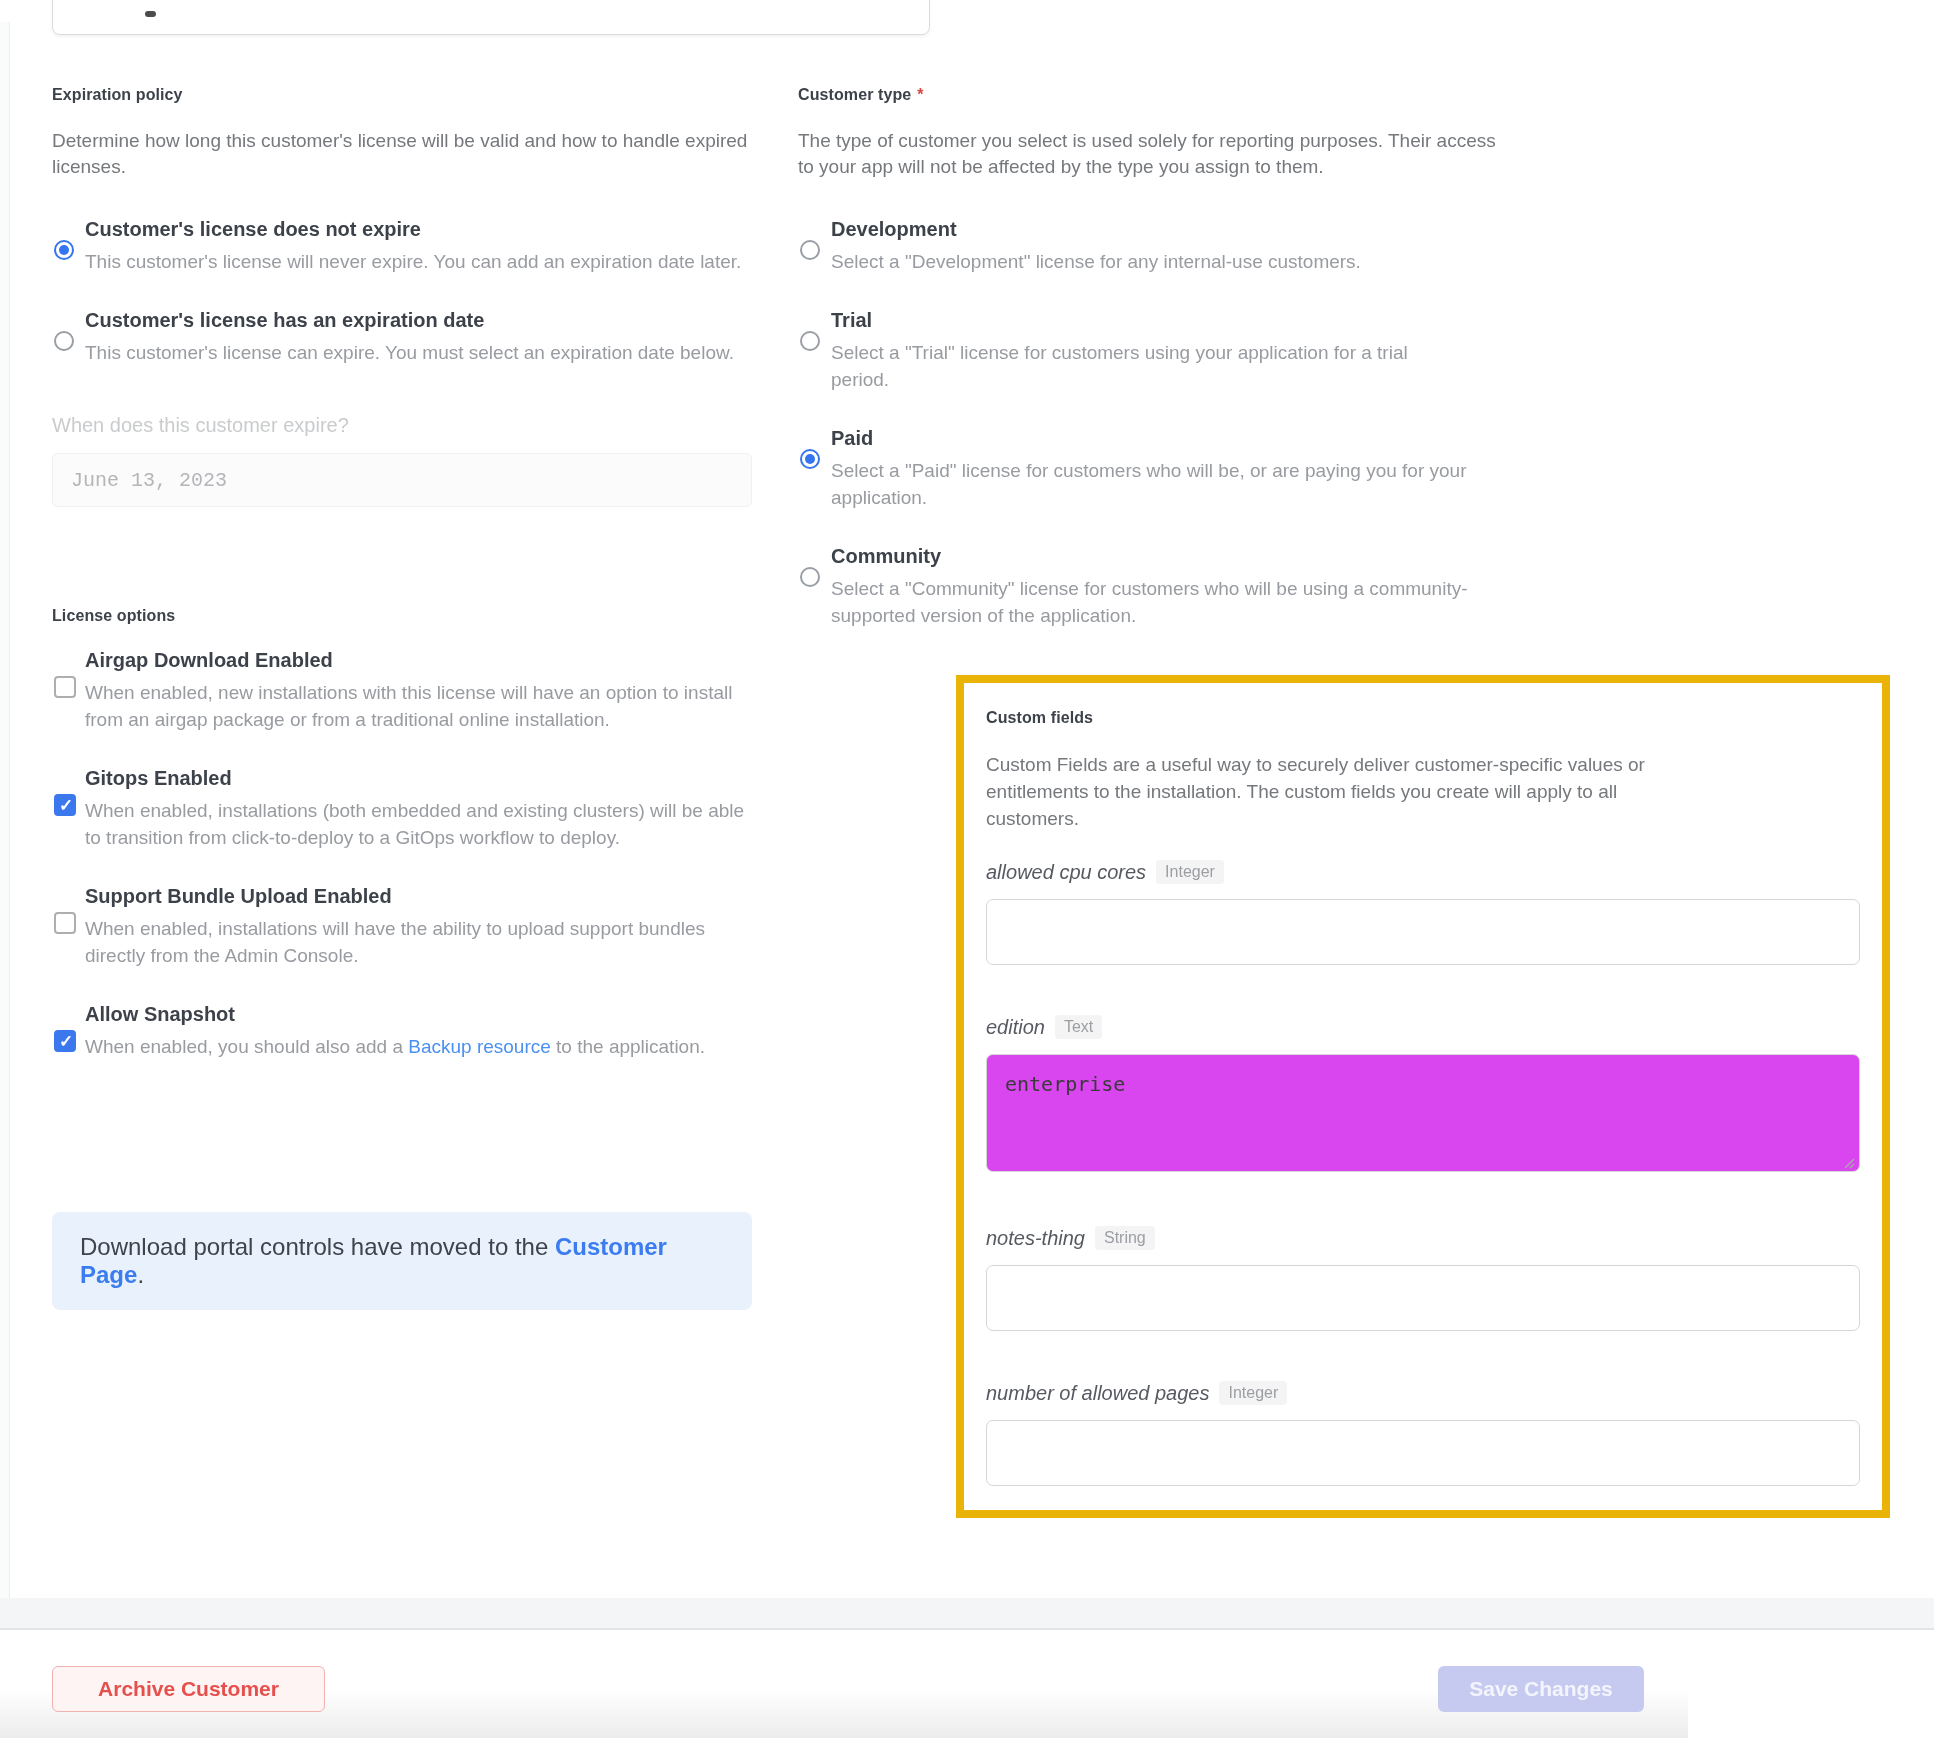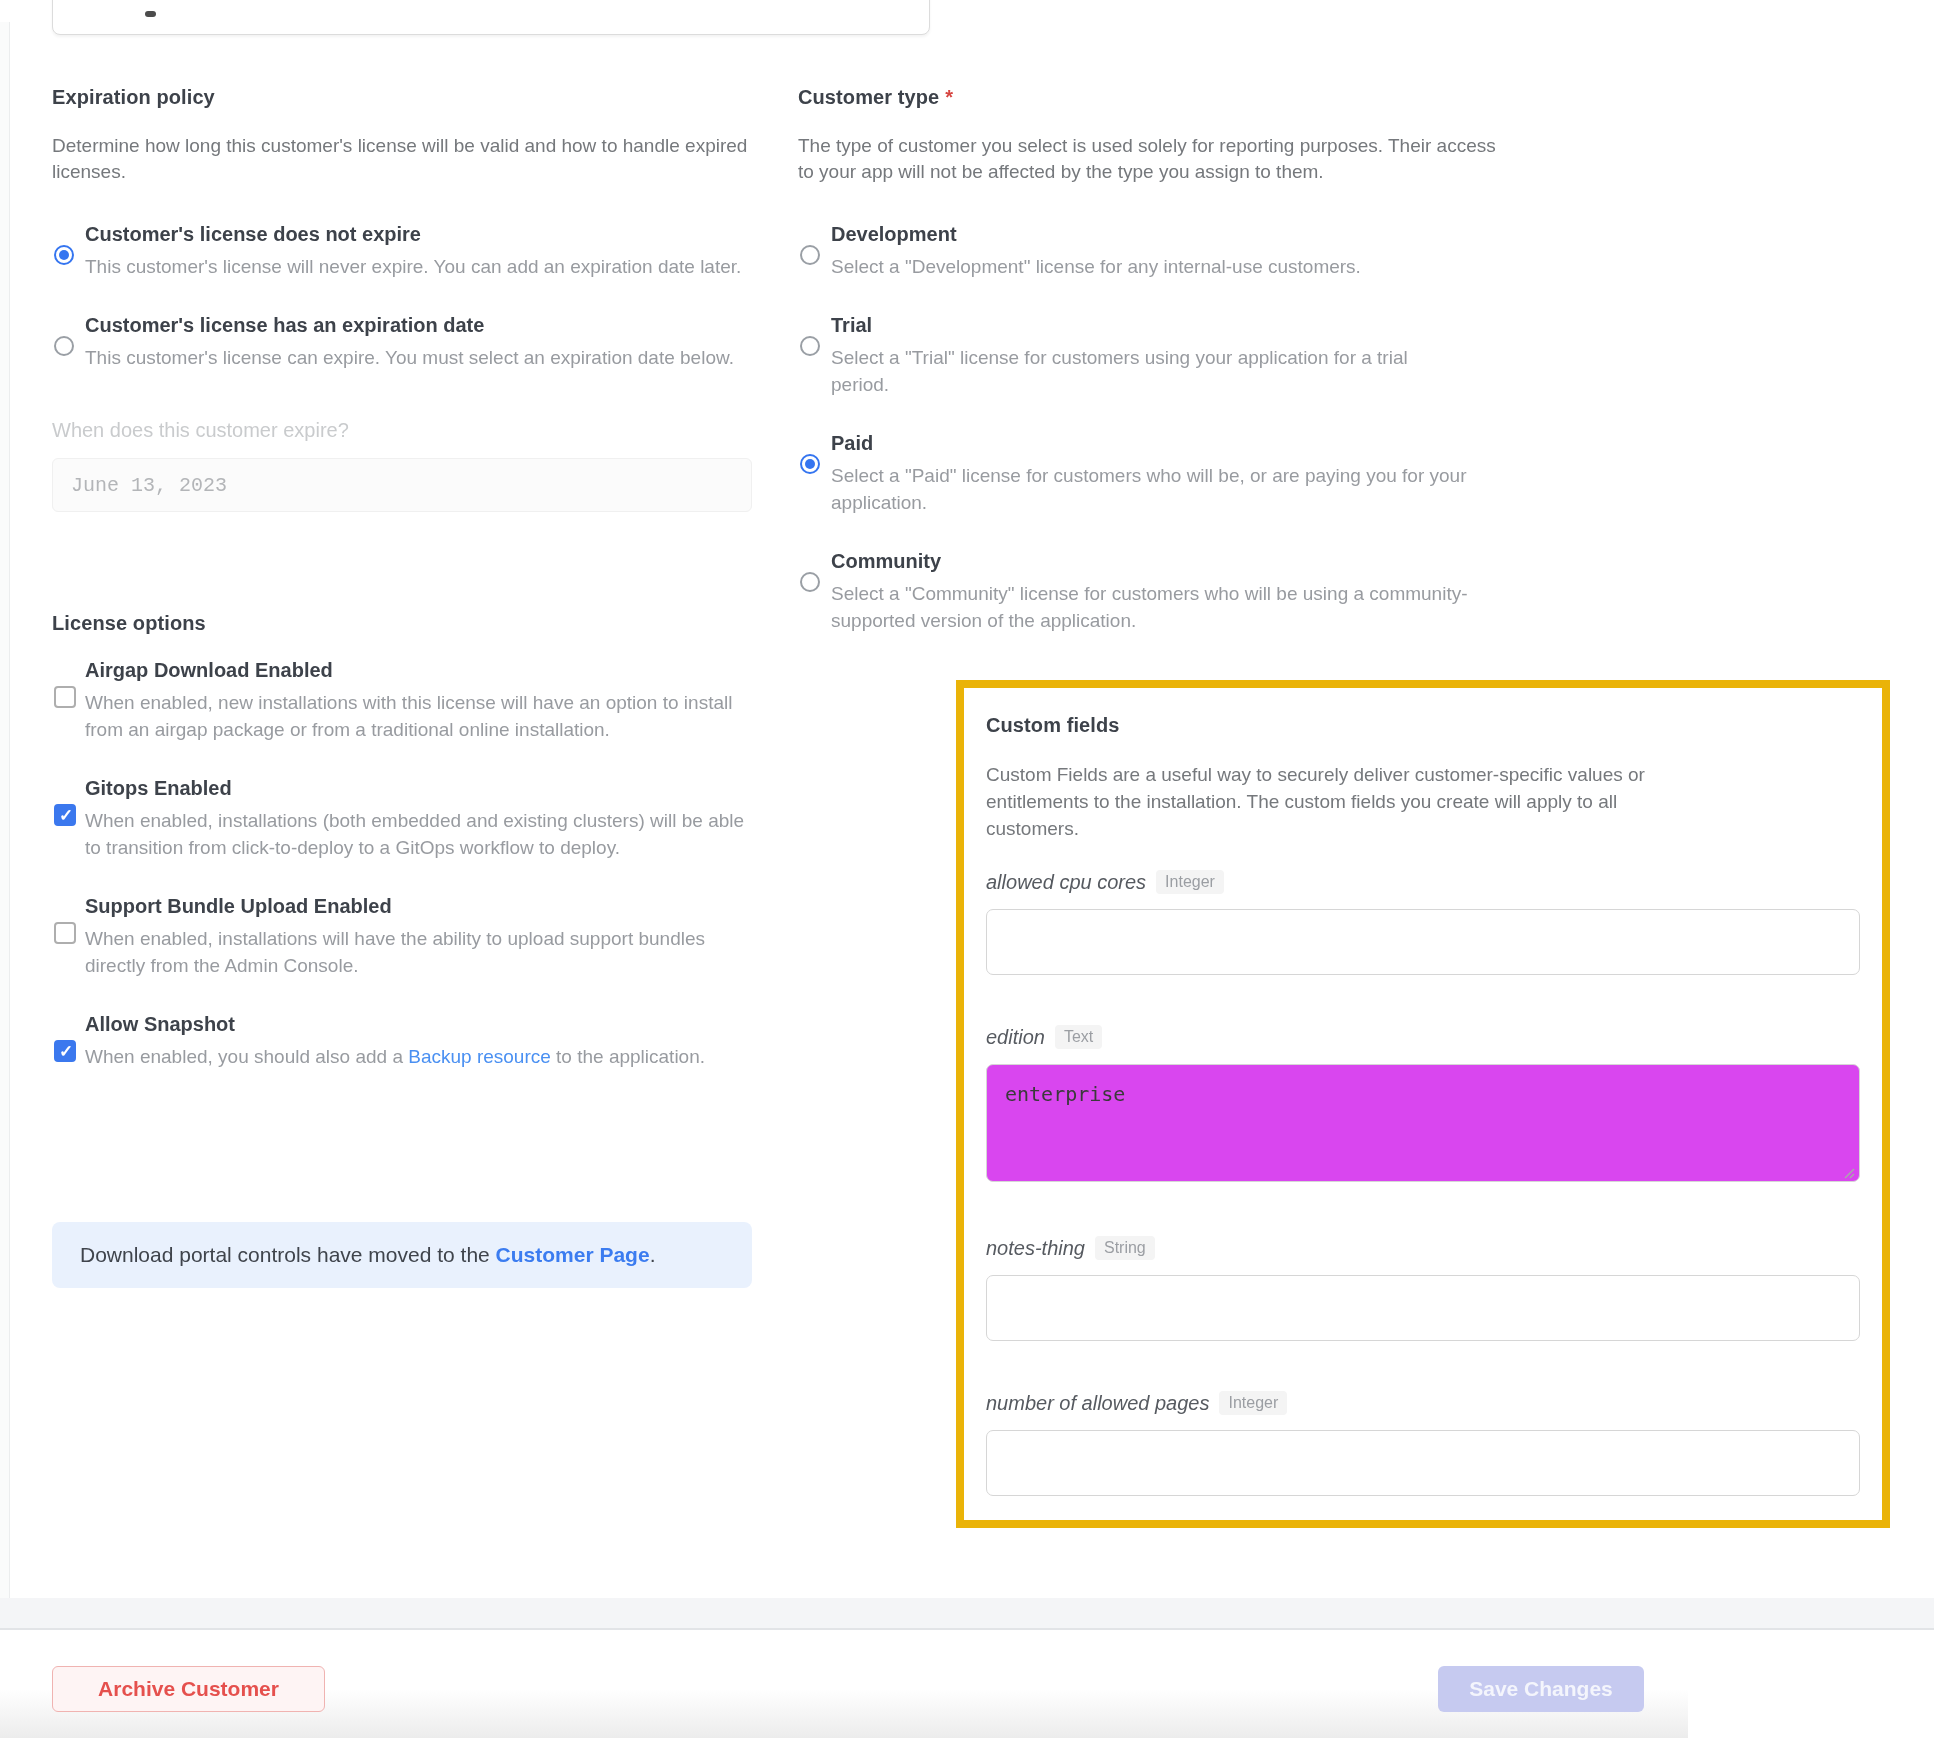--- a/index.html
+++ b/index.html
@@ -14,21 +14,21 @@
   
   .top-partial-input { position:absolute; left:52px; top:-22px; width:878px; height:57px;
                        border:1px solid #dcdcdc; border-radius:8px; background:#fff;
                        box-shadow:0 2px 3px rgba(0,0,0,0.05); }
   .top-partial-input .cursor-mark { position:absolute; left:92px; top:32px; width:11px; height:6px;
                        background:#4c4c4c; border-radius:3px; }
 
   .columns { display:grid; grid-template-columns:700px 1fr; column-gap:46px;
              padding:86px 44px 0 52px; }
 
-  h2.section-title { font-size:20px; font-weight:600; color:#3d424a; margin-bottom:24px; letter-spacing:.1px; }
+  h2.section-title { font-size:16px; font-weight:600; color:#3d424a; margin-bottom:24px; letter-spacing:.1px; }
   .req { color:#d64541; font-weight:600; margin-left:6px; }
   p.section-desc { font-size:19px; color:#75787c; line-height:26px; margin-bottom:38px; max-width:700px; }
 
   
   .opt { position:relative; padding-left:33px; margin-bottom:34px; }
   .opt-title { font-size:20px; font-weight:600; color:#3d424a; margin-bottom:7px; }
   .opt-desc { font-size:19px; color:#989ba0; line-height:27px; }
   .right-col .opt-desc { max-width:640px; }
 
   .radio { position:absolute; left:2px; top:22px; width:20px; height:20px; border-radius:50%;
@@ -46,21 +46,21 @@
   .muted-label { display:block; font-size:20px; color:#c9cbcd; margin-top:48px; margin-bottom:16px; }
   .date-input { width:700px; height:54px; background:#fbfbfb; border:1px solid #f0f0f0;
                 border-radius:6px; font-size:20px; color:#b3b5b8; padding:0 18px;
                 font-family:Liberation Mono, monospace; }
 
   .license-title { margin-top:100px; margin-bottom:30px; }
 
   a.inline-link { color:#4a90f2; text-decoration:none; }
 
   .banner { width:700px; margin-top:152px; background:#e9f1fd; border-radius:8px;
-            padding:21px 28px; font-size:21px; color:#3f444c; }
+            padding:21px 28px; font-size:24px; color:#3f444c; }
   .banner a { color:#3b7cf0; font-weight:600; text-decoration:none; }
 
   
   .custom-fields-box { margin-left:158px; margin-top:46px; width:calc(100% - 158px);
                        border:8px solid #eab308; background:#fff; padding:26px 22px 24px; }
   .cf-desc { font-size:19px; color:#75787c; line-height:27px; margin-bottom:28px; max-width:680px; }
   .cf-field { margin-bottom:50px; }
   .cf-field:last-child { margin-bottom:0; }
   .cf-label-row { margin-bottom:15px; }
   .cf-label { font-size:20px; color:#565a60;font-style:italic; }

